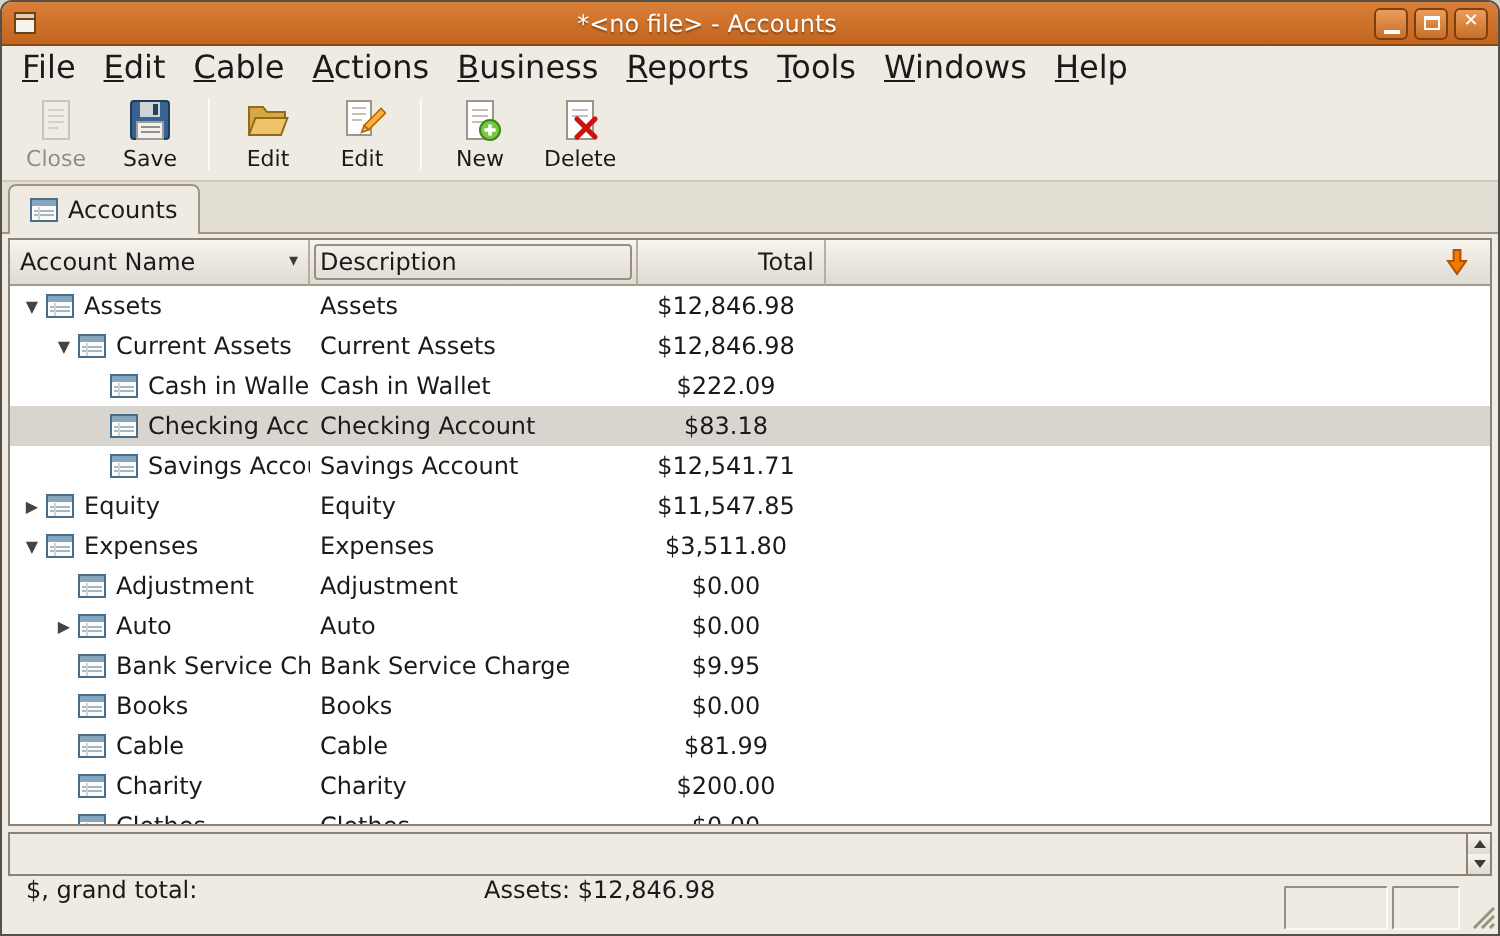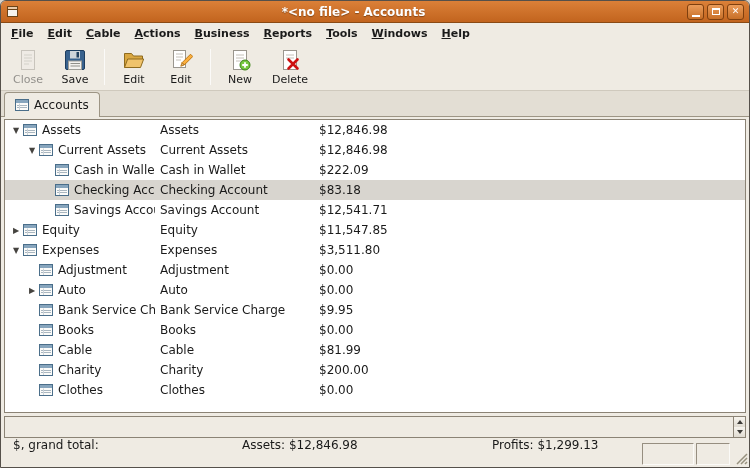--- a/index.html
+++ b/index.html
@@ -18,38 +18,38 @@
   
   .titlebar {
     flex: none; height: 22px;
     background: linear-gradient(var(--titlebar-top), var(--titlebar-bottom));
     display: flex; align-items: center;
     padding: 0 5px; gap: 4px;
     border-bottom: 1px solid #8a4a14;
   }
   .win-icon { flex: none; width: 14px; height: 14px; display: flex; align-items: center; }
   .titlebar .title {
-    flex: 1; text-align: center; color: #fff; font-weight: bold; font-size: 12px;
+    flex: 1; text-align: center; color: #fff; font-weight: normal; font-size: 12px;
     text-shadow: 0 1px 1px rgba(0,0,0,.35);
     white-space: nowrap; overflow: hidden;
   }
   .win-controls { flex: none; display: flex; gap: 3px; }
   .wbtn {
     width: 17px; height: 16px; border-radius: 3px;
     background: linear-gradient(#eb9c5a, #c76f27);
     border: 1px solid #7e3f0e;
     display: flex; align-items: center; justify-content: center;
   }
   .glyph-min { width: 8px; height: 2px; background: #fff; margin-top: 8px; }
   .glyph-max { width: 8px; height: 7px; border: 1px solid #fff; border-top-width: 2px; }
   .glyph-close { color: #fff; font-size: 9px; font-weight: bold; line-height: 1; }
 
   
   .menubar { flex: none; height: 21px; display: flex; align-items: center; padding-left: 3px; background: var(--bg); }
-  .menu-item { display: inline-block; padding: 2px 7px 3px; font-size: 11px; cursor: default; font-weight: bold; }
+  .menu-item { display: inline-block; padding: 2px 7px 3px; font-size: 16px; cursor: default; }
   .menu-item::first-letter { text-decoration: underline; }
 
   
   .toolbar { flex: none; height: 46px; display: flex; align-items: center; padding: 2px 5px; gap: 3px; }
   .tool-btn {
     min-width: 44px; height: 42px;
     display: flex; flex-direction: column; align-items: center; justify-content: center; gap: 1px;
     border-radius: 3px; padding: 1px 7px;
   }
   .tool-btn .tool-icon { width: 24px; height: 24px; display: block; }
@@ -92,21 +92,21 @@
   .hcell.filler{ flex: 1; border-right: none; }
   .hcell.arrow { width: 34px; justify-content: center; border-right: none; }
   .combo-arrow { font-size: 9px; color: #3c3a36; }
 
   .rows { flex: 1; overflow: hidden; background: #fff; }
   .row { height: 20px; display: flex; align-items: center; background: #fff; }
   .row.selected { background: var(--selection); }
   .cell { white-space: nowrap; overflow: hidden; }
   .cell.name  { width: 150px; flex: none; display: flex; align-items: center; }
   .cell.desc  { width: 164px; flex: none; padding-left: 5px; }
-  .cell.total { width: 94px;  flex: none; text-align: left; padding-right: 6px; }
+  .cell.total { width: 94px;  flex: none; text-align: center; padding-right: 6px; }
   .expander { width: 14px; flex: none; text-align: center; font-size: 8px; color: #45433f; }
   .acct-icon { width: 14px; height: 12px; flex: none; margin-right: 5px; display: flex; }
   .row-label { overflow: hidden; white-space: nowrap; }
 
   
   .summarybar {
     flex: none; height: 22px; margin: 3px 3px;
     border: 1px solid #8b8375; background: var(--bg);
     position: relative; font-size: 12px;
   }
@@ -246,20 +246,38 @@
             <line x1="2" y1="6.5" x2="12" y2="6.5" stroke="#a9b6c0"></line>
             <line x1="2" y1="8.5" x2="12" y2="8.5" stroke="#a9b6c0"></line>
             <line x1="4.5" y1="4.5" x2="4.5" y2="11" stroke="#ccd3d9"></line>
           </svg>
         </span>
       <span>Accounts</span>
     </div>
   </div>
 
   <div class="table-frame">
+    <div class="header-row">
+      <div class="hcell name">
+        <span>Account Name</span>
+        <span class="combo-arrow">▾</span>
+      </div>
+      <div class="hcell desc">
+        <span>Description</span>
+      </div>
+      <div class="hcell total">
+        <span>Total</span>
+      </div>
+      <div class="hcell filler"></div>
+      <div class="hcell arrow">
+        <svg width="13" height="14" viewBox="0 0 13 14">
+            <path d="M2 6.5 h2.8 V1 h3.4 v5.5 H11 L6.5 13 z" fill="#f57900" stroke="#a85400" stroke-width="1"></path>
+          </svg>
+      </div>
+    </div>
     <div class="rows" id="rows">
         <div class="row">
           <div class="cell name" style="padding-left: 4px;">
             <span class="expander">▼</span>
             <span class="acct-icon">
               <svg width="14" height="12" viewBox="0 0 14 12">
                 <rect x="0.5" y="0.5" width="13" height="11" fill="#fbfbf9" stroke="#4a6e8a"></rect>
                 <rect x="1" y="1" width="12" height="3" fill="#87a5bd"></rect>
                 <line x1="2" y1="6.5" x2="12" y2="6.5" stroke="#a9b6c0"></line>
                 <line x1="2" y1="8.5" x2="12" y2="8.5" stroke="#a9b6c0"></line>
@@ -491,21 +509,20 @@
           </div>
           <div class="cell desc">Clothes</div>
           <div class="cell total">$0.00</div>
         </div>
       </div>
   </div>
 
   <div class="summarybar">
     <span class="sum-text sum-label">$, grand total:</span>
     <span class="sum-text sum-assets">Assets: $12,846.98</span>
-    <span class="sum-text sum-profits">Profits: $1,299.13</span>
     <span class="sum-stepper">
       <span class="step">
           <span class="tri-up"></span>
         </span>
       <span class="step">
           <span class="tri-down"></span>
         </span>
     </span>
   </div>
 

